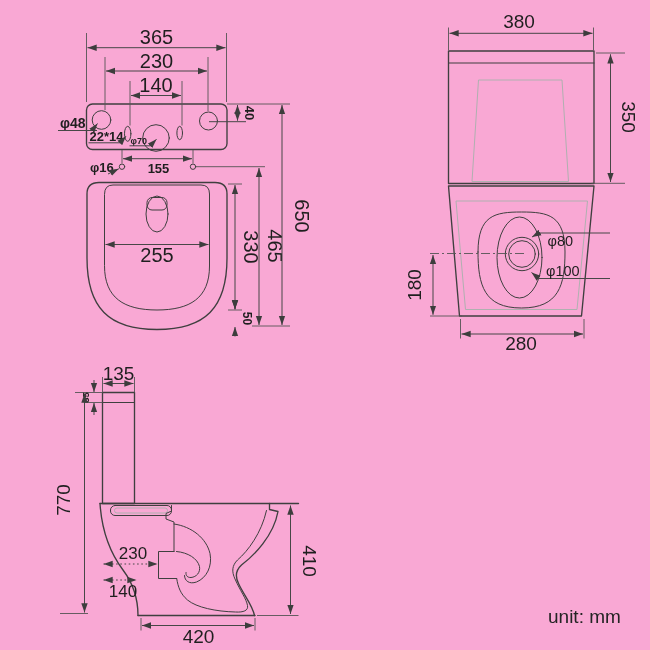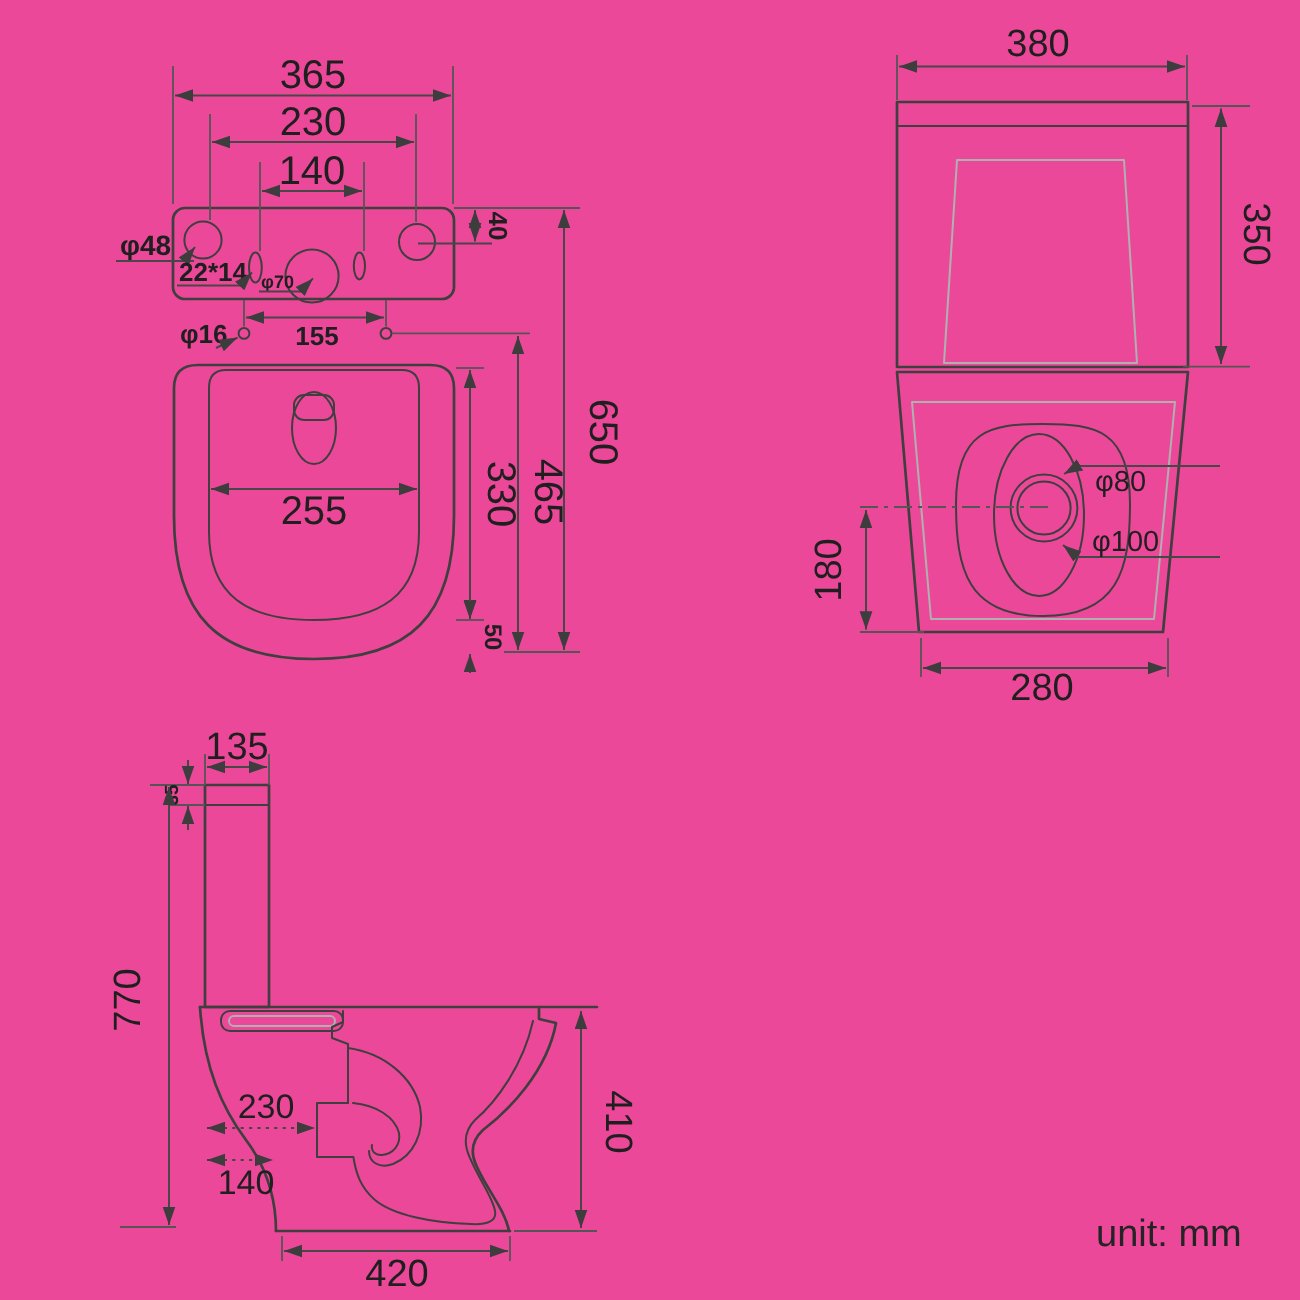--- a/index.html
+++ b/index.html
@@ -1,16 +1,16 @@
 <!DOCTYPE html>
 <html><head>
 <meta charset="utf-8">
 <style>
   html,body{margin:0;padding:0;background:#ffffff;width:650px;height:650px;overflow:hidden;}
-  #stage{position:relative;width:650px;height:650px;background:#ec4899;font-family:"Liberation Sans","DejaVu Sans",sans-serif;}
+  #stage{position:relative;width:650px;height:650px;background:#f9a8d4;font-family:"Liberation Sans","DejaVu Sans",sans-serif;}
   svg{position:absolute;left:0;top:0;}
   text{fill:#1f1f1f;font-family:"Liberation Sans","DejaVu Sans",sans-serif;}
   .outline{fill:none;stroke:#3f3f3f;stroke-width:1.35;stroke-linecap:round;stroke-linejoin:round;}
   .thin{fill:none;stroke:#3f3f3f;stroke-width:1;stroke-linecap:round;stroke-linejoin:round;}
   .lt{fill:none;stroke:#b0b0b0;stroke-width:1;stroke-linejoin:round;}
   .dim{fill:none;stroke:#474747;stroke-width:1;}
   .ext{fill:none;stroke:#555555;stroke-width:0.9;}
   .dot{stroke-dasharray:1.6 2.6;}
   .cl{stroke-dasharray:9 3 2 3;}
   .t-big{font-size:20px;}

